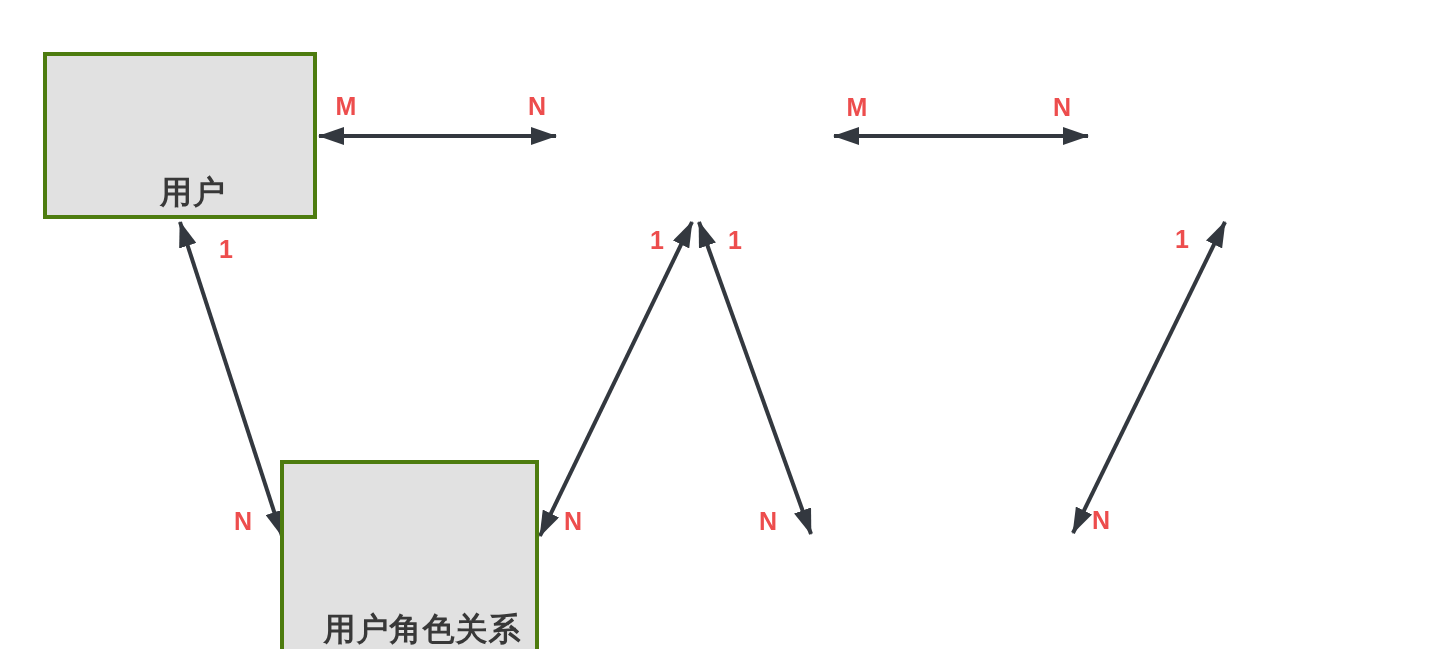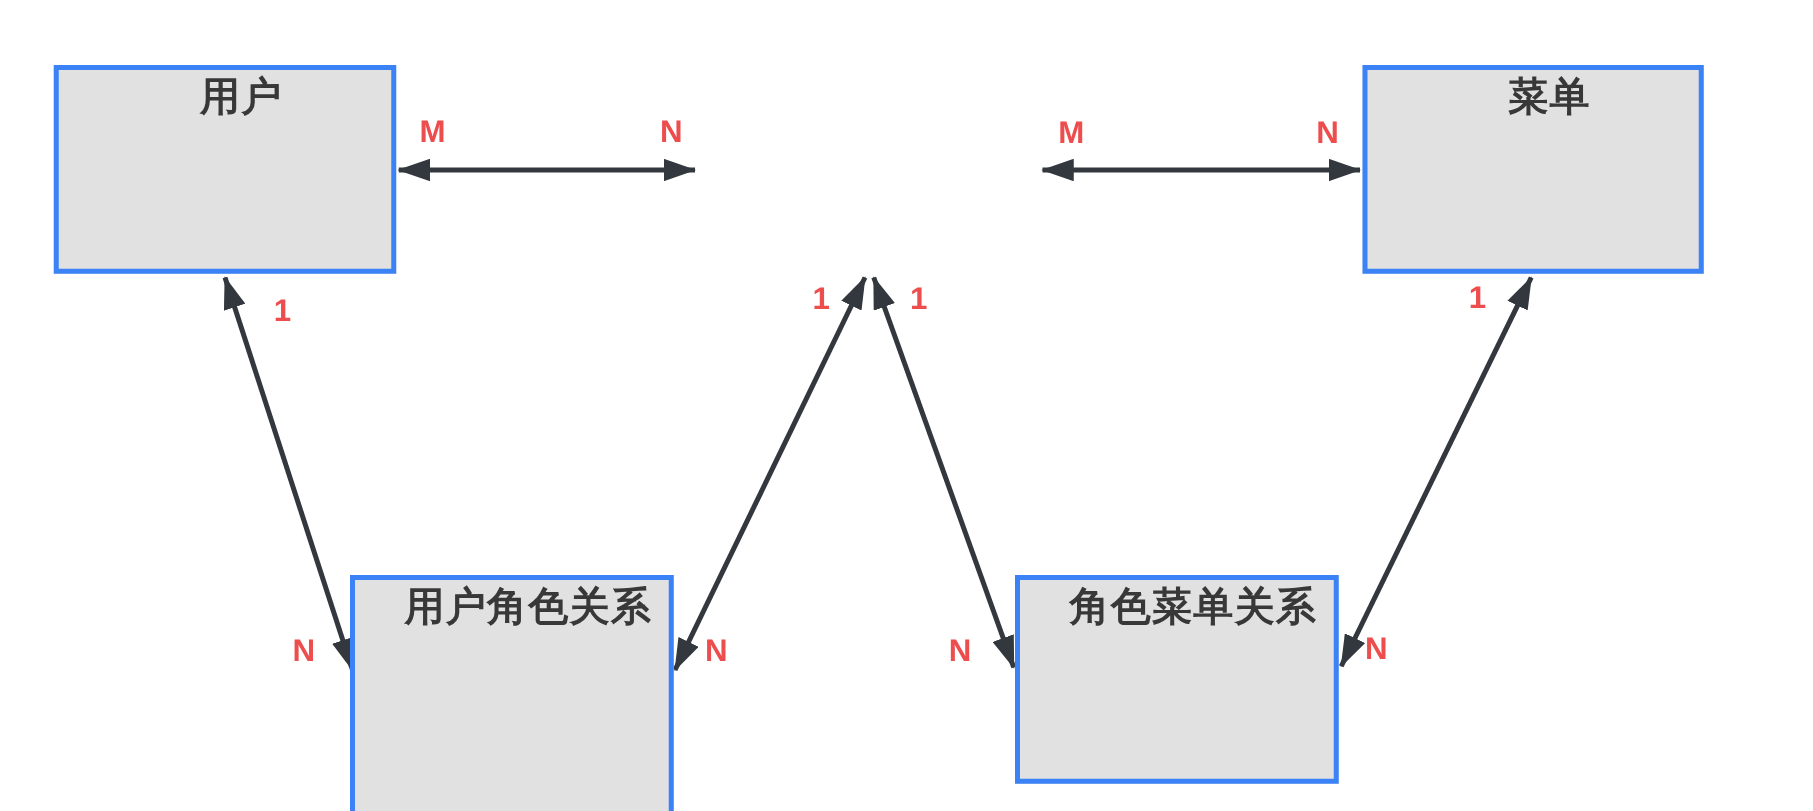--- a/index.html
+++ b/index.html
@@ -21,23 +21,23 @@
     top: 0;
   }
   .lines line {
     stroke: #33383f;
     stroke-width: 4;
   }
   .entity {
     position: absolute;
     box-sizing: border-box;
     background: #e1e1e1;
-    border: 4px solid #3b82f6;
+    border: 4px solid #4d7c0f;
     display: flex;
-    align-items: flex-start;
+    align-items: flex-end;
     justify-content: center;
     padding-left: 26px;
   }
   .entity-label {
     font-size: 32px;
     font-weight: bold;
     color: #383838;
     letter-spacing: 1px;
     white-space: nowrap;
   }
@@ -67,31 +67,25 @@
     <line x1="692" y1="222" x2="540" y2="536" marker-start="url(#arrow)" marker-end="url(#arrow)"></line>
     <line x1="699" y1="222" x2="811" y2="534" marker-start="url(#arrow)" marker-end="url(#arrow)"></line>
     <line x1="1225" y1="222" x2="1073" y2="533" marker-start="url(#arrow)" marker-end="url(#arrow)"></line>
   </svg>
 
   <div class="entity" style="left:43px; top:52px; width:274px; height:167px">
     <span class="entity-label">用户</span>
   </div>
 
 
-  <div class="entity" style="left:1090px; top:52px; width:273px; height:167px">
-    <span class="entity-label">菜单</span>
-  </div>
 
   <div class="entity" style="left:280px; top:460px; width:259px; height:196px">
     <span class="entity-label">用户角色关系</span>
   </div>
 
-  <div class="entity" style="left:812px; top:460px; width:259px; height:167px">
-    <span class="entity-label">角色菜单关系</span>
-  </div>
 
   <div class="card" style="left:346px; top:106px">M</div>
   <div class="card" style="left:537px; top:106px">N</div>
   <div class="card" style="left:857px; top:107px">M</div>
   <div class="card" style="left:1062px; top:107px">N</div>
 
   <div class="card" style="left:226px; top:249px">1</div>
   <div class="card" style="left:657px; top:240px">1</div>
   <div class="card" style="left:735px; top:240px">1</div>
   <div class="card" style="left:1182px; top:239px">1</div>

